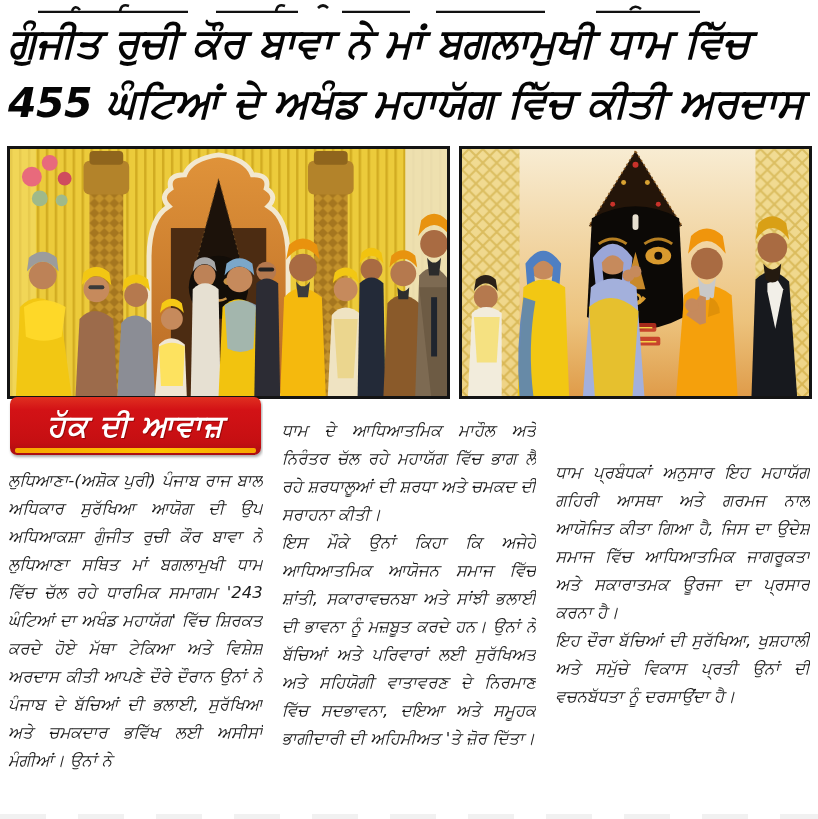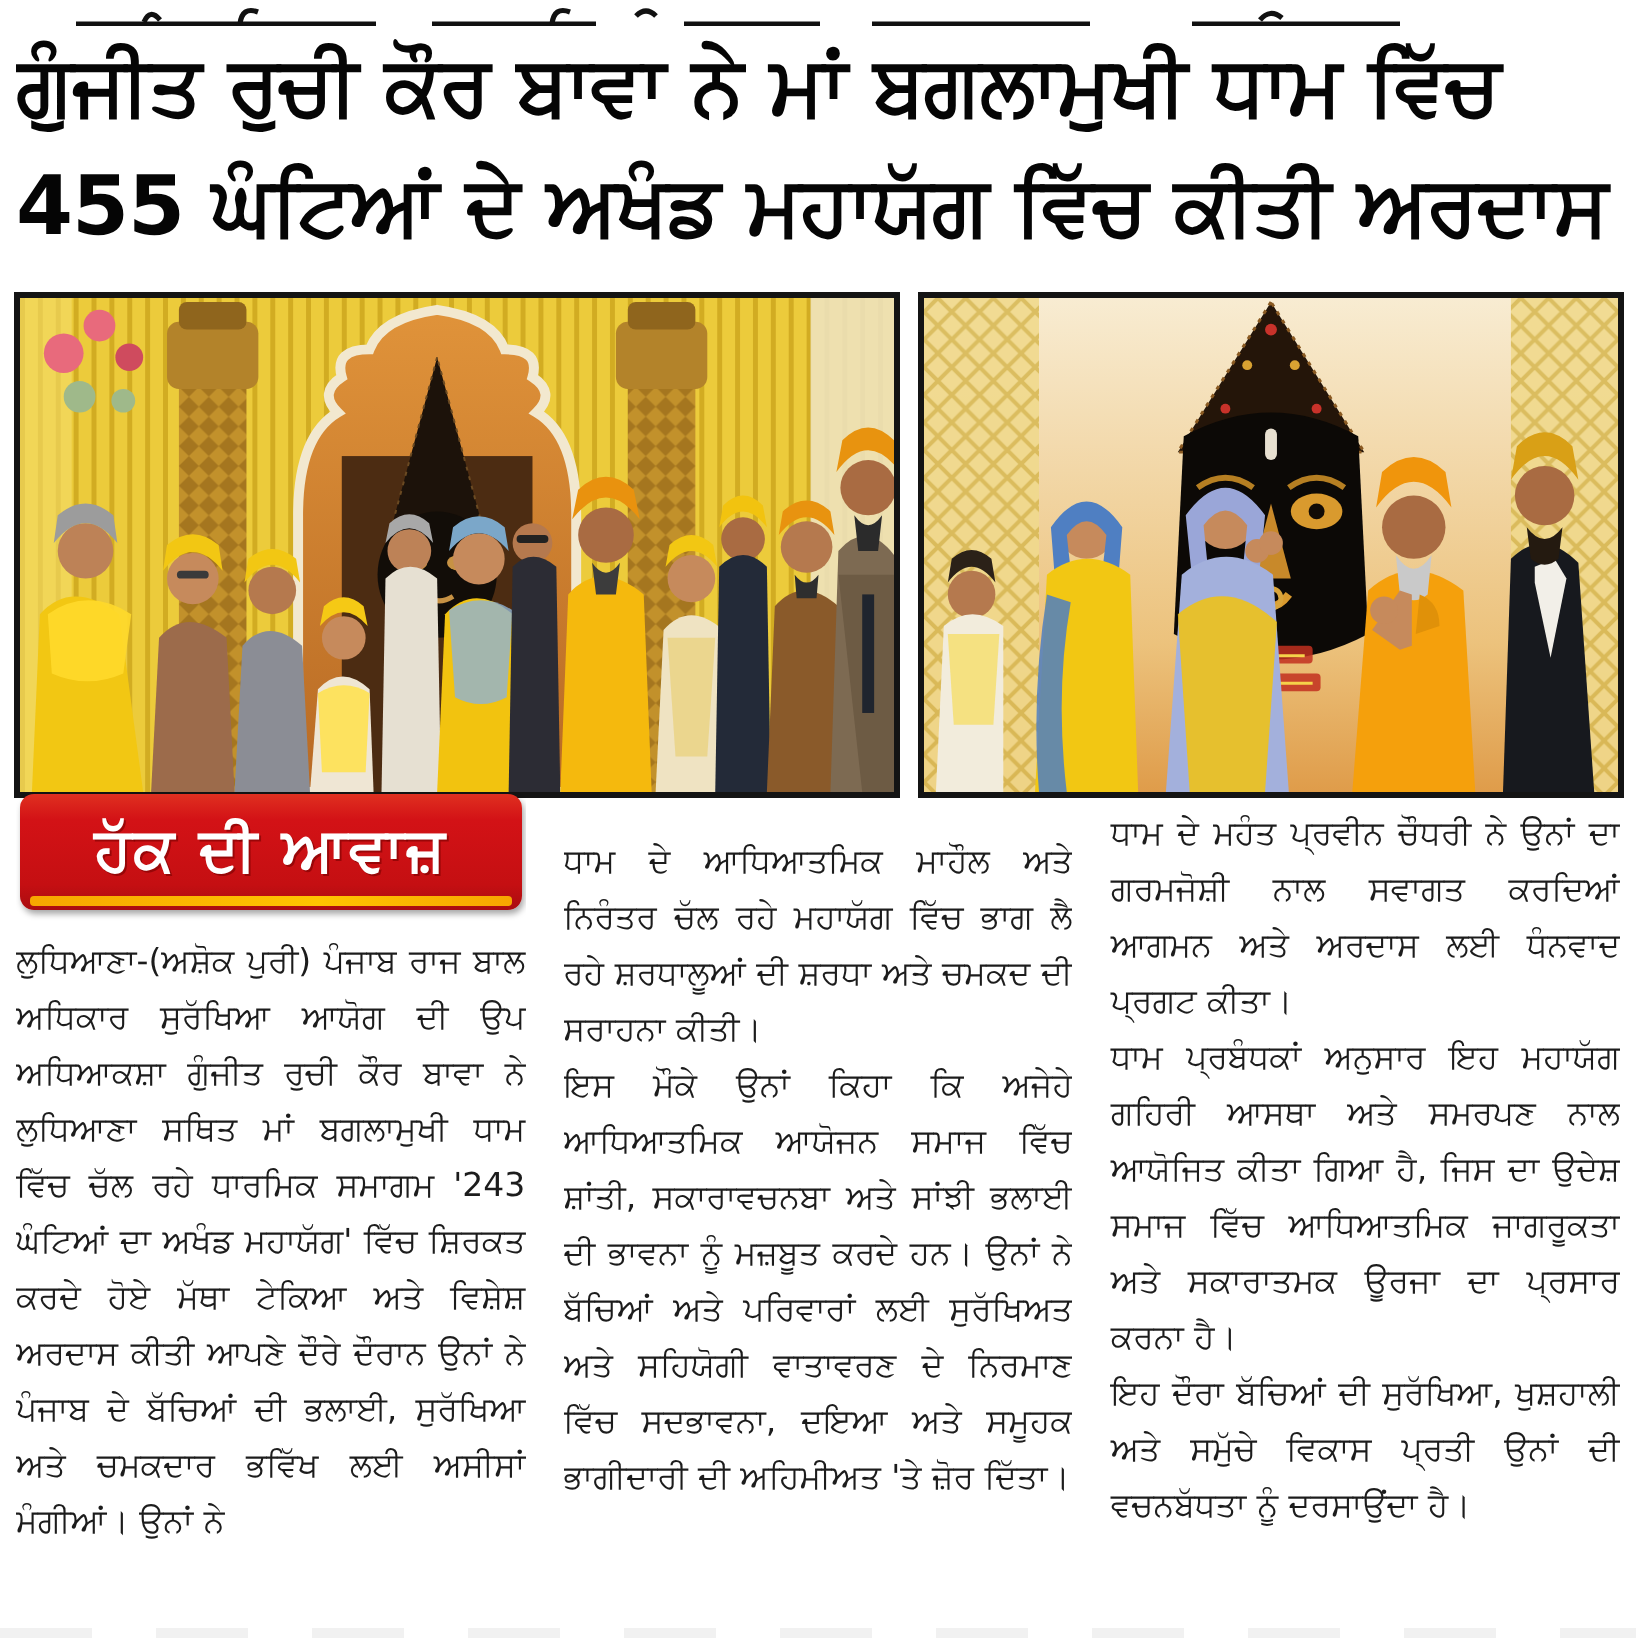--- a/index.html
+++ b/index.html
@@ -3,20 +3,21 @@
 <meta charset="utf-8">
 <style>
   * { margin:0; padding:0; box-sizing:border-box; }
   html,body { background:#ffffff; }
   .sheet {
     position:relative;
     width:818px; height:819px;
     background:#ffffff;
     overflow:hidden;
     font-family:"DejaVu Sans","Liberation Sans",sans-serif;
+    font-style:italic;
   }
 
   
   .top-remnant { position:absolute; top:0; left:0; width:818px; height:13px; overflow:hidden; }
 
   
   .headline {
     position:absolute; top:13px; left:8px; width:802px; height:130px;
     color:#050505; font-weight:700;
     font-size:41px; line-height:60px; letter-spacing:-0.5px;
@@ -311,21 +312,20 @@
       </div>
       <p>ਲੁਧਿਆਣਾ-(ਅਸ਼ੋਕ ਪੁਰੀ) ਪੰਜਾਬ ਰਾਜ ਬਾਲ ਅਧਿਕਾਰ ਸੁਰੱਖਿਆ ਆਯੋਗ ਦੀ ਉਪ ਅਧਿਆਕਸ਼ਾ ਗੁੰਜੀਤ ਰੁਚੀ ਕੌਰ ਬਾਵਾ ਨੇ ਲੁਧਿਆਣਾ ਸਥਿਤ ਮਾਂ ਬਗਲਾਮੁਖੀ ਧਾਮ ਵਿੱਚ ਚੱਲ ਰਹੇ ਧਾਰਮਿਕ ਸਮਾਗਮ '243 ਘੰਟਿਆਂ ਦਾ ਅਖੰਡ ਮਹਾਯੱਗ' ਵਿੱਚ ਸ਼ਿਰਕਤ ਕਰਦੇ ਹੋਏ ਮੱਥਾ ਟੇਕਿਆ ਅਤੇ ਵਿਸ਼ੇਸ਼ ਅਰਦਾਸ ਕੀਤੀ ਆਪਣੇ ਦੌਰੇ ਦੌਰਾਨ ਉਨਾਂ ਨੇ ਪੰਜਾਬ ਦੇ ਬੱਚਿਆਂ ਦੀ ਭਲਾਈ, ਸੁਰੱਖਿਆ ਅਤੇ ਚਮਕਦਾਰ ਭਵਿੱਖ ਲਈ ਅਸੀਸਾਂ ਮੰਗੀਆਂ। ਉਨਾਂ ਨੇ</p>
     </div>
 
     <div class="col">
       <p>ਧਾਮ ਦੇ ਆਧਿਆਤਮਿਕ ਮਾਹੌਲ ਅਤੇ ਨਿਰੰਤਰ ਚੱਲ ਰਹੇ ਮਹਾਯੱਗ ਵਿੱਚ ਭਾਗ ਲੈ ਰਹੇ ਸ਼ਰਧਾਲੂਆਂ ਦੀ ਸ਼ਰਧਾ ਅਤੇ ਚਮਕਦ ਦੀ ਸਰਾਹਨਾ ਕੀਤੀ।</p>
       <p>ਇਸ ਮੌਕੇ ਉਨਾਂ ਕਿਹਾ ਕਿ ਅਜੇਹੇ ਆਧਿਆਤਮਿਕ ਆਯੋਜਨ ਸਮਾਜ ਵਿੱਚ ਸ਼ਾਂਤੀ, ਸਕਾਰਾਵਚਨਬਾ ਅਤੇ ਸਾਂਝੀ ਭਲਾਈ ਦੀ ਭਾਵਨਾ ਨੂੰ ਮਜ਼ਬੂਤ ਕਰਦੇ ਹਨ। ਉਨਾਂ ਨੇ ਬੱਚਿਆਂ ਅਤੇ ਪਰਿਵਾਰਾਂ ਲਈ ਸੁਰੱਖਿਅਤ ਅਤੇ ਸਹਿਯੋਗੀ ਵਾਤਾਵਰਣ ਦੇ ਨਿਰਮਾਣ ਵਿੱਚ ਸਦਭਾਵਨਾ, ਦਇਆ ਅਤੇ ਸਮੂਹਕ ਭਾਗੀਦਾਰੀ ਦੀ ਅਹਿਮੀਅਤ 'ਤੇ ਜ਼ੋਰ ਦਿੱਤਾ।</p>
     </div>
 
     <div class="col">
-      <p>ਧਾਮ ਦੇ ਮਹੰਤ ਪ੍ਰਵੀਨ ਚੌਧਰੀ ਨੇ ਉਨਾਂ ਦਾ ਗਰਮਜੋਸ਼ੀ ਨਾਲ ਸਵਾਗਤ ਕਰਦਿਆਂ ਆਗਮਨ ਅਤੇ ਅਰਦਾਸ ਲਈ ਧੰਨਵਾਦ ਪ੍ਰਗਟ ਕੀਤਾ।</p>
-      <p>ਧਾਮ ਪ੍ਰਬੰਧਕਾਂ ਅਨੁਸਾਰ ਇਹ ਮਹਾਯੱਗ ਗਹਿਰੀ ਆਸਥਾ ਅਤੇ ਸਮਰਪਣ ਨਾਲ ਆਯੋਜਿਤ ਕੀਤਾ ਗਿਆ ਹੈ, ਜਿਸ ਦਾ ਉਦੇਸ਼ ਸਮਾਜ ਵਿੱਚ ਆਧਿਆਤਮਿਕ ਜਾਗਰੂਕਤਾ ਅਤੇ ਸਕਾਰਾਤਮਕ ਊਰਜਾ ਦਾ ਪ੍ਰਸਾਰ ਕਰਨਾ ਹੈ।</p>
+      <p>ਧਾਮ ਪ੍ਰਬੰਧਕਾਂ ਅਨੁਸਾਰ ਇਹ ਮਹਾਯੱਗ ਗਹਿਰੀ ਆਸਥਾ ਅਤੇ ਗਰਮਜ ਨਾਲ ਆਯੋਜਿਤ ਕੀਤਾ ਗਿਆ ਹੈ, ਜਿਸ ਦਾ ਉਦੇਸ਼ ਸਮਾਜ ਵਿੱਚ ਆਧਿਆਤਮਿਕ ਜਾਗਰੂਕਤਾ ਅਤੇ ਸਕਾਰਾਤਮਕ ਊਰਜਾ ਦਾ ਪ੍ਰਸਾਰ ਕਰਨਾ ਹੈ।</p>
       <p>ਇਹ ਦੌਰਾ ਬੱਚਿਆਂ ਦੀ ਸੁਰੱਖਿਆ, ਖੁਸ਼ਹਾਲੀ ਅਤੇ ਸਮੁੱਚੇ ਵਿਕਾਸ ਪ੍ਰਤੀ ਉਨਾਂ ਦੀ ਵਚਨਬੱਧਤਾ ਨੂੰ ਦਰਸਾਉਂਦਾ ਹੈ।</p>
     </div>
 
   </div>
 
   <div class="bottom-remnant"></div>
 </div>
 
 </body></html>

